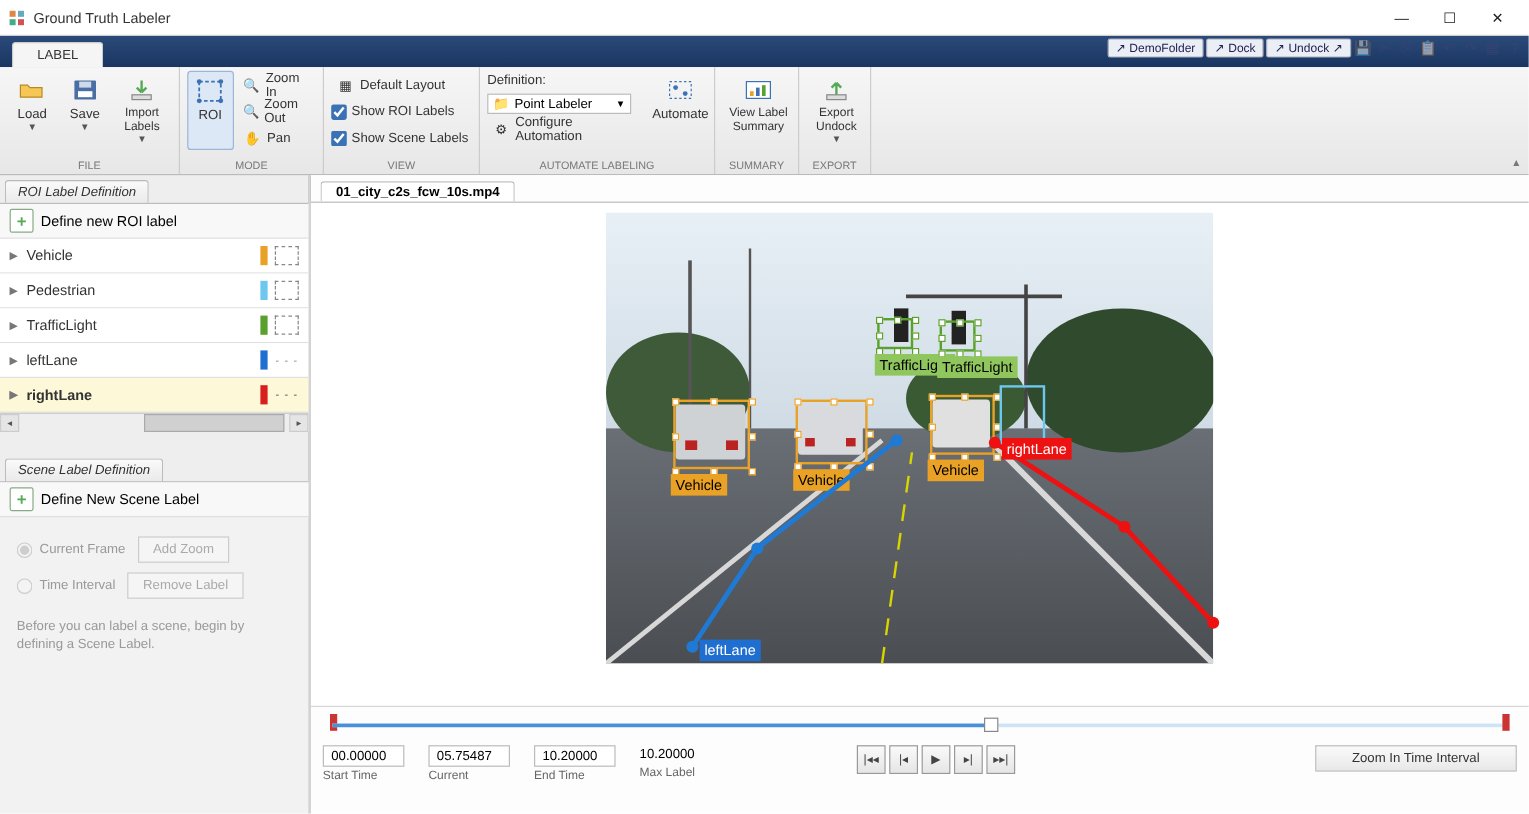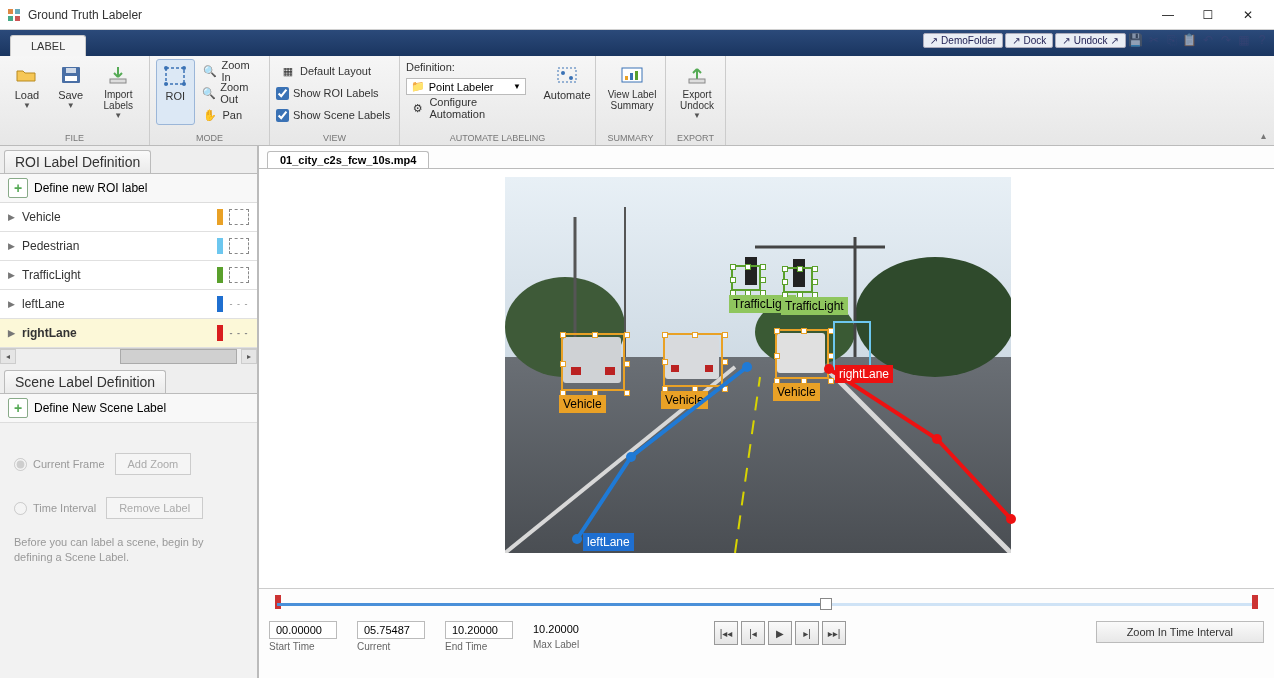--- a/index.html
+++ b/index.html
@@ -30,21 +30,21 @@
 .ribbon .smallbtn { display: flex; align-items: center; gap: 4px; font-size: 11px; color: #333; padding: 0 4px; height: 20px; }
 .ribbon .smallbtn .sico { width: 16px; height: 16px; display: flex; align-items: center; justify-content: center; }
 .ribbon .chk { display: flex; align-items: center; gap: 4px; font-size: 11px; color: #333; height: 20px; }
 .ribbon .alg-label { font-size: 11px; color: #333; margin-bottom: 2px; }
 .ribbon .alg-drop { display: flex; align-items: center; gap: 4px; background: #fff; border: 1px solid #bbb; padding: 1px 4px; font-size: 11px; width: 120px; }
 .ribbon .collapse-caret { position: absolute; right: 8px; bottom: 4px; font-size: 10px; color: #777; }
 
 
 .main { display: flex; height: calc(678px - 30px - 26px - 90px); }
 .sidebar { width: 258px; border-right: 1px solid #bbb; background: #eee; display: flex; flex-direction: column; }
-.panel-tab { background: linear-gradient(#fafafa,#eaeaea); border: 1px solid #bbb; border-bottom: none; padding: 3px 10px; font-size: 14px; color: #333; width: fit-content; margin-left: 4px; border-radius: 3px 3px 0 0; }
+.panel-tab { background: linear-gradient(#fafafa,#eaeaea); border: 1px solid #bbb; border-bottom: none; padding: 3px 10px; font-size: 11px; color: #333; width: fit-content; margin-left: 4px; border-radius: 3px 3px 0 0; font-style: italic; }
 .panel-body { background: #f4f4f4; border-top: 1px solid #bbb; flex: 0 0 auto; }
 
 .define-row { display: flex; align-items: center; gap: 6px; padding: 4px 8px; border-bottom: 1px solid #ddd; background: #f8f8f8; }
 .plus-btn { width: 20px; height: 20px; border: 1px solid #8a8; background: #fff; display: flex; align-items: center; justify-content: center; color: #5a5; font-weight: bold; font-size: 14px; border-radius: 2px; }
 
 .label-list { }
 .label-row { display: flex; align-items: center; padding: 6px 8px; border-bottom: 1px solid #e0e0e0; font-size: 12px; color: #333; background: #fff; gap: 6px; }
 .label-row.selected { background: #fcf8d8; font-weight: bold; }
 .label-row .arrow { width: 8px; color: #777; font-size: 9px; }
 .label-row .lname { flex: 1; }
@@ -335,28 +335,28 @@
         </div>
       <div class="hscroll">
         <div class="arrow">◂</div>
         <div class="track">
             <div class="thumb" style="left:46%;width:52%"></div>
           </div>
         <div class="arrow">▸</div>
       </div>
     </div>
 
-    <div class="panel-tab" style="margin-top:6px">Scene Label Definition</div>
+    <div class="panel-tab" style="margin-top:22px">Scene Label Definition</div>
     <div class="scene-panel">
       <div class="define-row">
         <div class="plus-btn">+</div>
         <span>Define New Scene Label</span>
       </div>
       <div class="scene-controls">
-        <div style="display:flex;gap:10px;align-items:center;margin:22px 0">
+        <div style="display:flex;gap:10px;align-items:center;margin:8px 0">
           <label class="radio-row">
               <input type="radio" disabled="" checked="" style="">
               <span>Current Frame</span>
             </label>
           <button class="scene-btn" disabled="">Add Zoom</button>
         </div>
         <div style="display:flex;gap:10px;align-items:center">
           <label class="radio-row">
               <input type="radio" disabled="" style="">
               <span>Time Interval</span>

